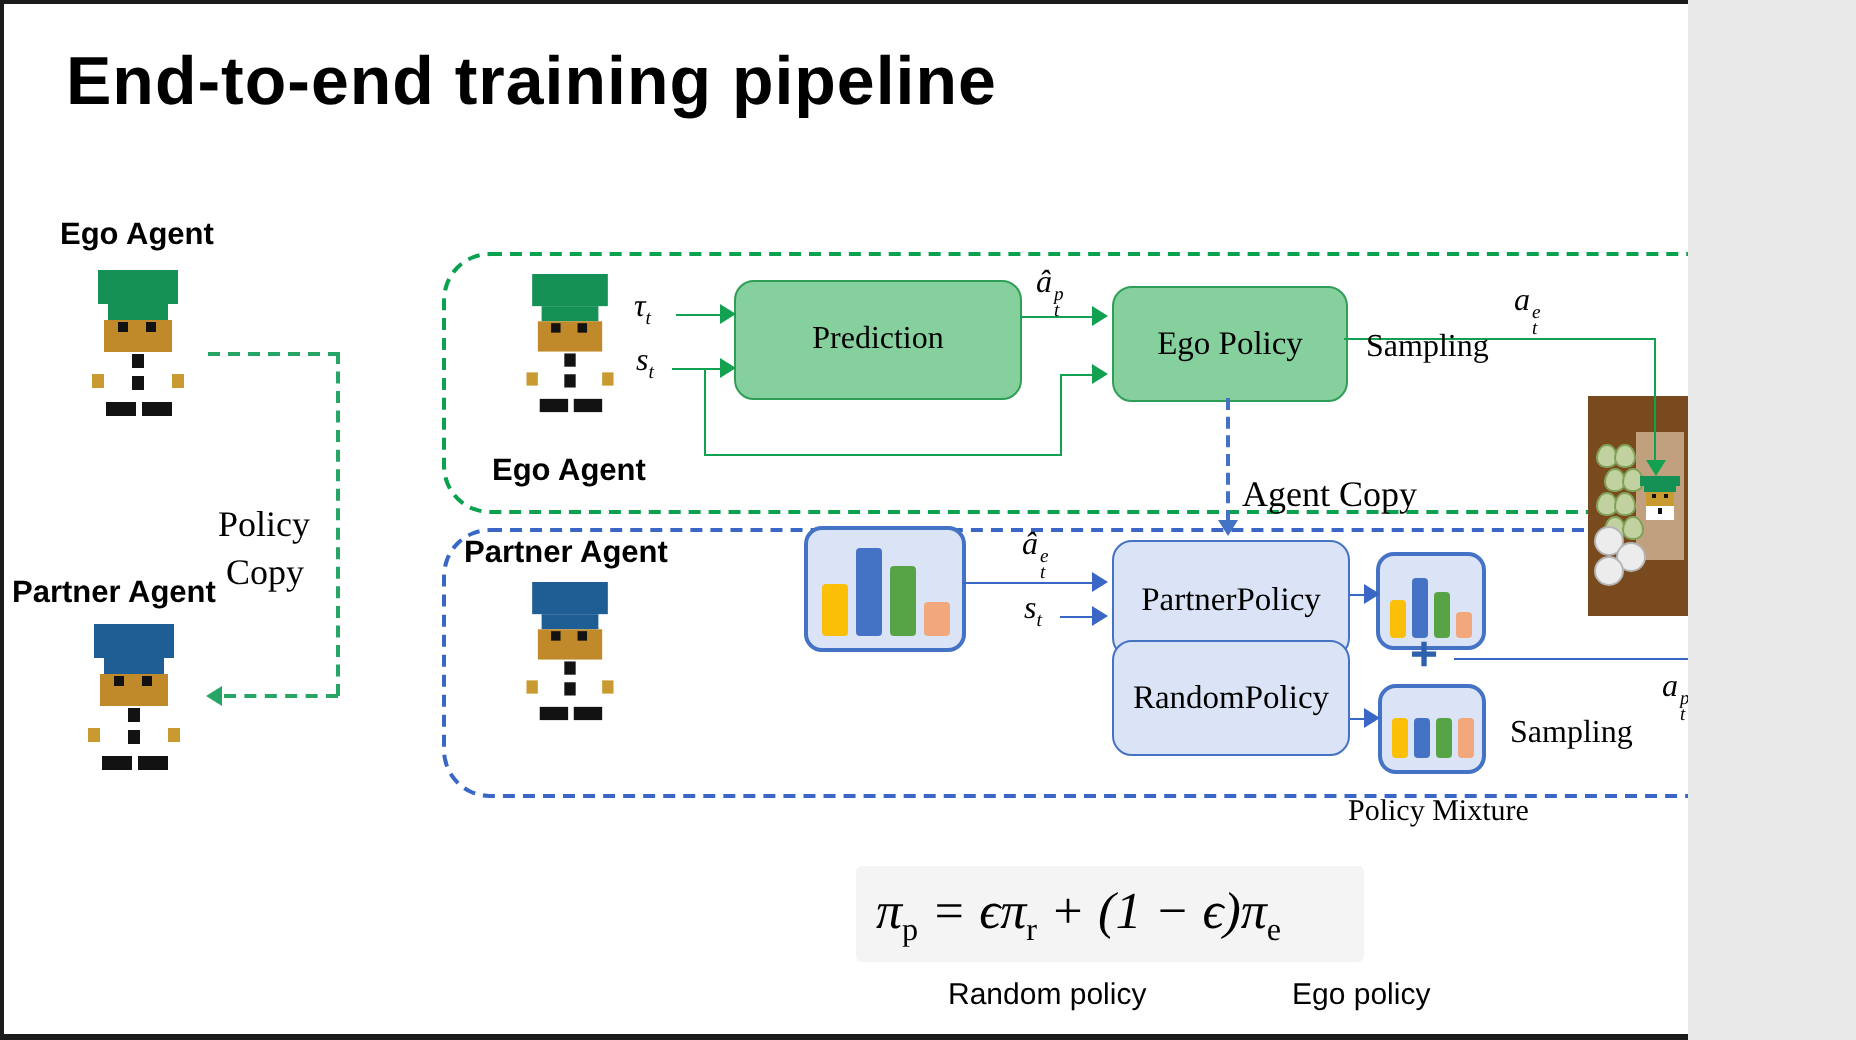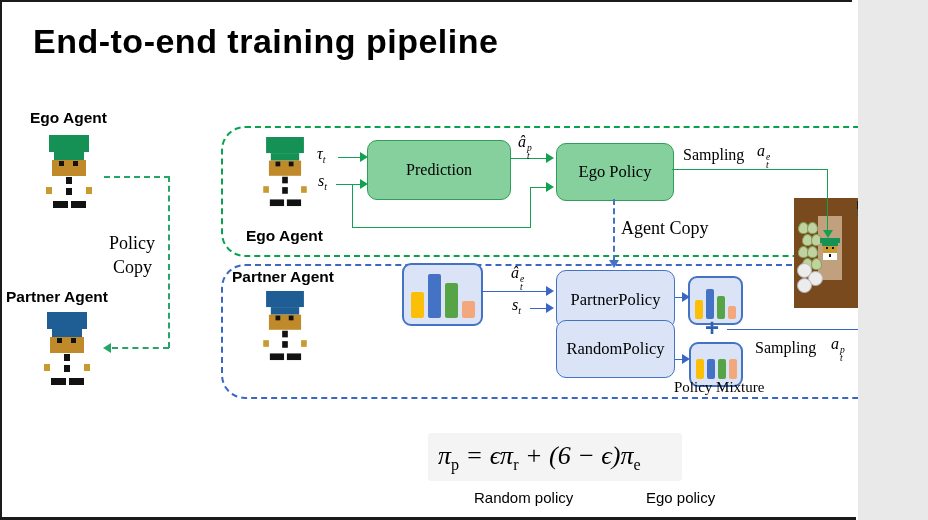--- a/index.html
+++ b/index.html
@@ -1,19 +1,19 @@
 <!DOCTYPE html>
 <html><head>
 <meta charset="utf-8">
 <style>
   html,body{margin:0;padding:0;background:#e9e9e9;}
   .slide{position:relative;width:844px;height:520px;background:#ffffff;overflow:hidden;
-         font-family:"Liberation Sans",sans-serif;color:#000;padding-left:14px;}
+         font-family:"Liberation Sans",sans-serif;color:#000;}
   .abs{position:absolute;}
-  .serif{font-family:"Liberation Serif","DejaVu Serif",serif;}
+  .serif{font-family:"Liberation Serif","DejaVu Serif",serif;margin-top:19px;}
   .math{font-family:"Liberation Serif","DejaVu Serif",serif;font-style:italic;}
   .sbold{font-family:"Liberation Sans",sans-serif;font-weight:bold;}
   .title{font-size:34px;font-weight:bold;letter-spacing:.5px;}
   
   .ss{display:inline-flex;flex-direction:column;align-items:flex-start;vertical-align:-0.45em;
       line-height:.78;font-size:.6em;margin-left:1px;}
   .ss .sp,.ss .sb{font-style:italic;}
   sub.rs{font-style:normal;font-size:.62em;}
   
   .dashbox{position:absolute;border-radius:24px;z-index:1;}
@@ -279,20 +279,20 @@
       <rect x="3" y="15" width="14" height="7" fill="#ffffff"></rect>
       <rect x="9" y="16" width="2" height="3" fill="#111"></rect>
     </svg>
   </div>
 
   <div class="lbl math" style="left:898px;top:246px;font-size:17px;font-weight:bold;"><span>s</span><sub class="rs" style="font-style:italic;">t</sub></div>
 
 
   <div class="abs" style="left:428px;top:433px;width:254px;height:48px;background:#f4f4f4;border-radius:3px;z-index:1;"></div>
   <div class="lbl math" style="left:438px;top:441px;font-size:26px;">
-    <span>π</span><sub class="rs">p</sub><span> = ϵπ</span><sub class="rs">r</sub><span> + (6 − ϵ)π</span><sub class="rs">e</sub>
+    <span>π</span><sub class="rs">p</sub><span> = ϵπ</span><sub class="rs">r</sub><span> + (1 − ϵ)π</span><sub class="rs">e</sub>
   </div>
   <div class="lbl" style="left:474px;top:489px;font-size:15px;">Random policy</div>
   <div class="lbl" style="left:646px;top:489px;font-size:15px;">Ego policy</div>
 
   <div class="lbl" style="left:890px;top:487px;font-size:13px;color:#4a4a4a;">13</div>
 
 </div>
 
 </body></html>

